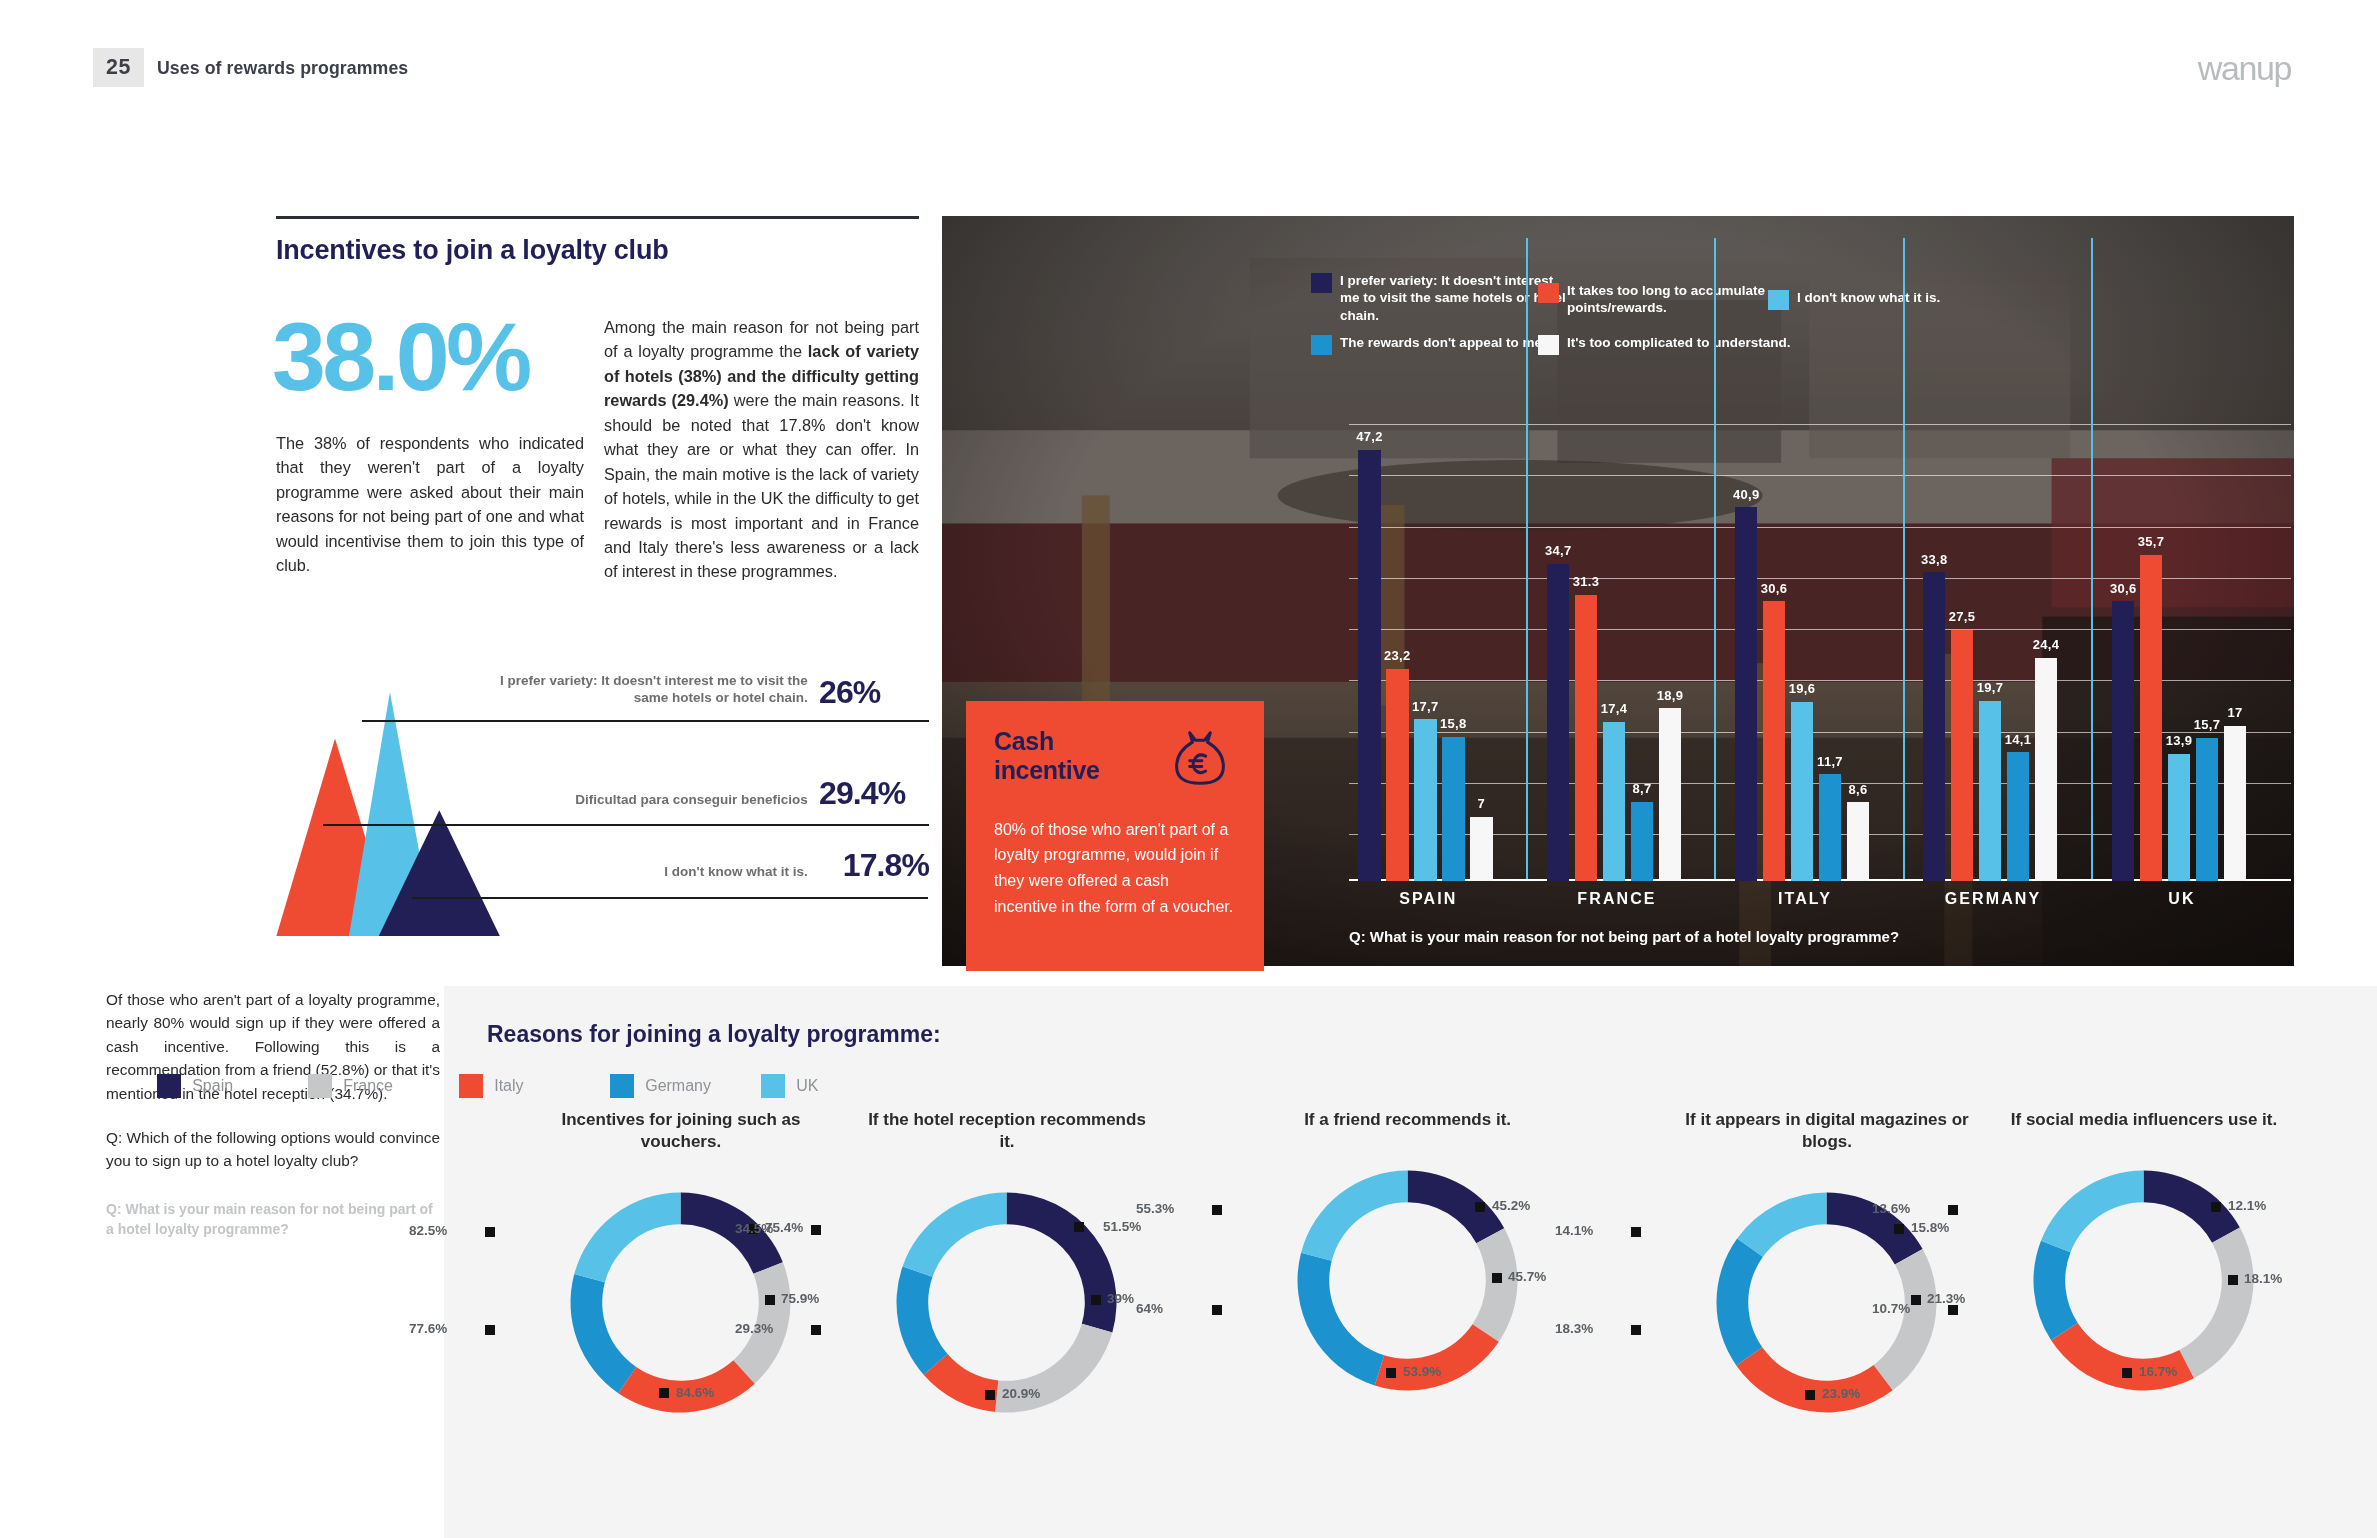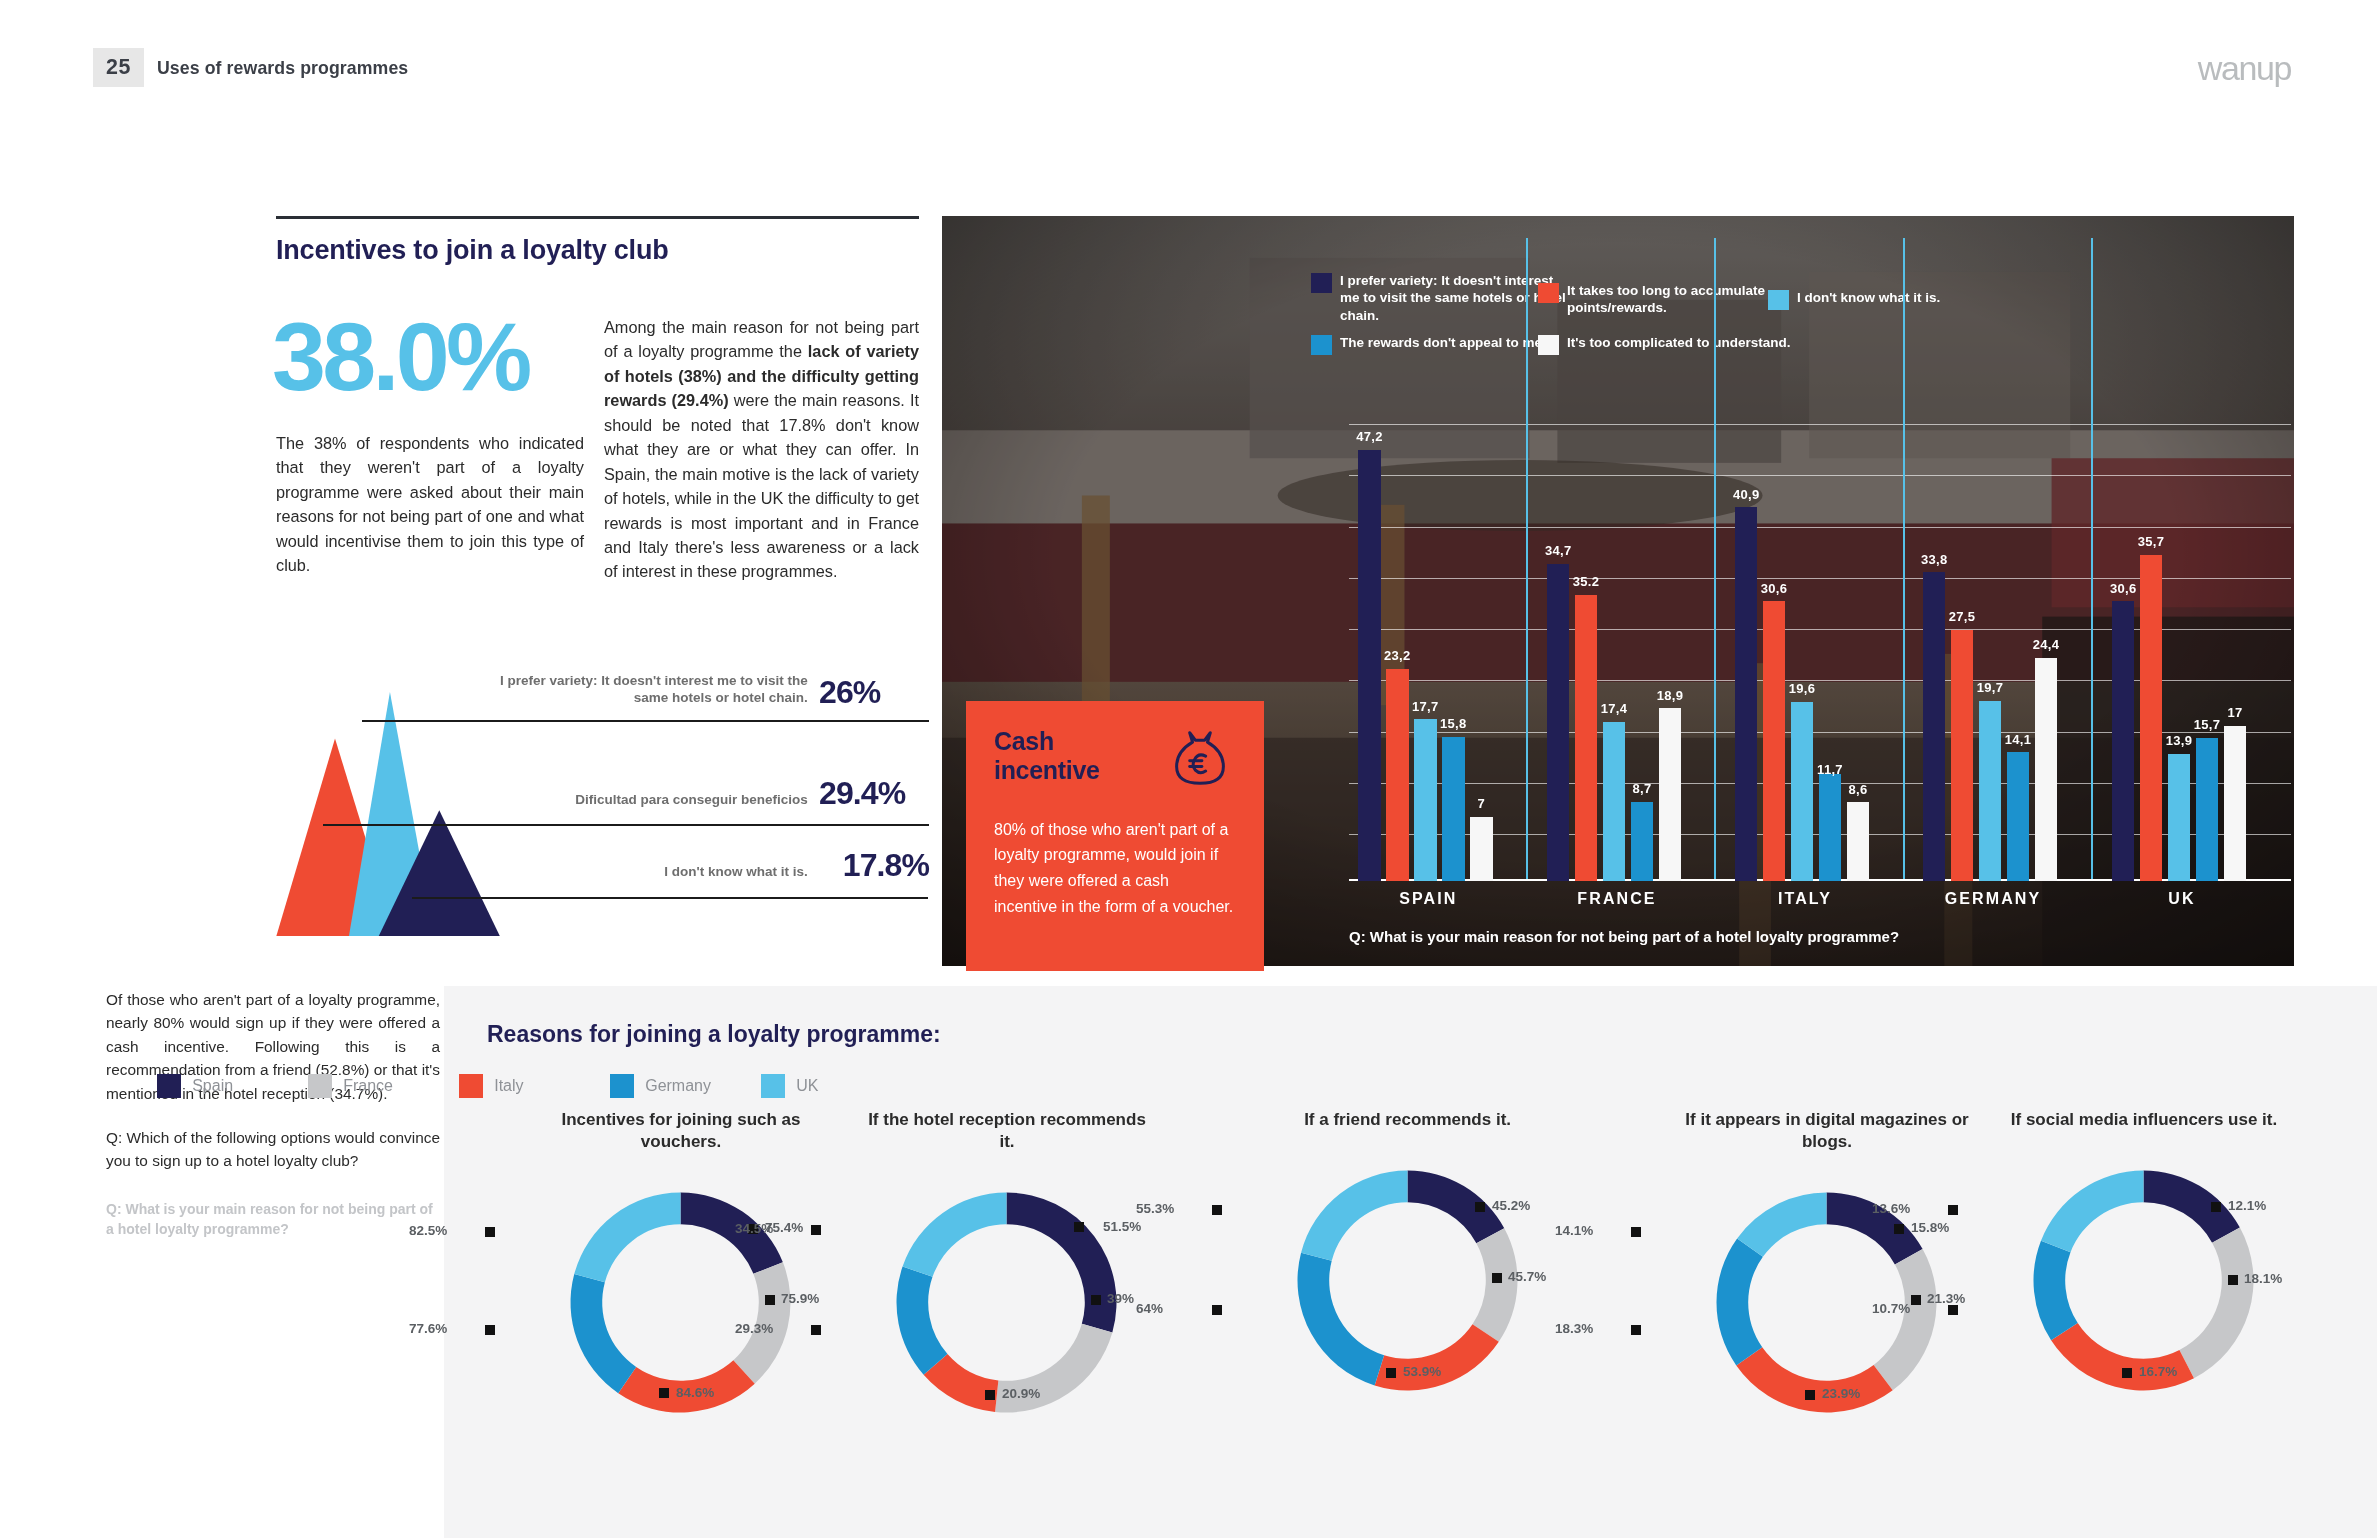--- a/index.html
+++ b/index.html
@@ -247,38 +247,38 @@
           <div class="bar" style="left: 84px; height: 144px; background: rgb(28, 146, 206);"></div>
           <div class="bar-val" style="left: 95px; bottom: 150px;">15,8</div>
           <div class="bar" style="left: 112px; height: 64px; background: rgb(247, 247, 247);"></div>
           <div class="bar-val" style="left: 123px; bottom: 70px;">7</div>
           <div class="country" style="left: 70px;">SPAIN</div>
         </div>
         <div class="group" style="left: 198px; width: 188px;">
           <div class="bar" style="left: 0px; height: 317px; background: rgb(33, 31, 85);"></div>
           <div class="bar-val" style="left: 11.2px; bottom: 323px;">34,7</div>
           <div class="bar" style="left: 28px; height: 286px; background: rgb(239, 75, 51);"></div>
-          <div class="bar-val" style="left: 39px; bottom: 292px;">35.2</div>
+          <div class="bar-val" style="left: 39px; bottom: 292px;">31.3</div>
           <div class="bar" style="left: 56px; height: 159px; background: rgb(87, 193, 232);"></div>
           <div class="bar-val" style="left: 67px; bottom: 165px;">17,4</div>
           <div class="bar" style="left: 84px; height: 79px; background: rgb(28, 146, 206);"></div>
           <div class="bar-val" style="left: 95px; bottom: 85px;">8,7</div>
           <div class="bar" style="left: 112px; height: 173px; background: rgb(247, 247, 247);"></div>
           <div class="bar-val" style="left: 123px; bottom: 178px;">18,9</div>
           <div class="country" style="left: 70px;">FRANCE</div>
         </div>
         <div class="group" style="left: 386px; width: 188px;">
           <div class="bar" style="left: 0px; height: 374px; background: rgb(33, 31, 85);"></div>
           <div class="bar-val" style="left: 11.2px; bottom: 379px;">40,9</div>
           <div class="bar" style="left: 28px; height: 280px; background: rgb(239, 75, 51);"></div>
           <div class="bar-val" style="left: 39px; bottom: 285px;">30,6</div>
           <div class="bar" style="left: 56px; height: 179px; background: rgb(87, 193, 232);"></div>
           <div class="bar-val" style="left: 67px; bottom: 185px;">19,6</div>
           <div class="bar" style="left: 84px; height: 107px; background: rgb(28, 146, 206);"></div>
-          <div class="bar-val" style="left: 95px; bottom: 104px;">11,7</div>
+          <div class="bar-val" style="left: 95px; bottom: 112px;">11,7</div>
           <div class="bar" style="left: 112px; height: 79px; background: rgb(247, 247, 247);"></div>
           <div class="bar-val" style="left: 123px; bottom: 84px;">8,6</div>
           <div class="country" style="left: 70px;">ITALY</div>
         </div>
         <div class="group" style="left: 574px; width: 188px;">
           <div class="bar" style="left: 0px; height: 309px; background: rgb(33, 31, 85);"></div>
           <div class="bar-val" style="left: 11.2px; bottom: 314px;">33,8</div>
           <div class="bar" style="left: 28px; height: 251px; background: rgb(239, 75, 51);"></div>
           <div class="bar-val" style="left: 39px; bottom: 257px;">27,5</div>
           <div class="bar" style="left: 56px; height: 180px; background: rgb(87, 193, 232);"></div>

